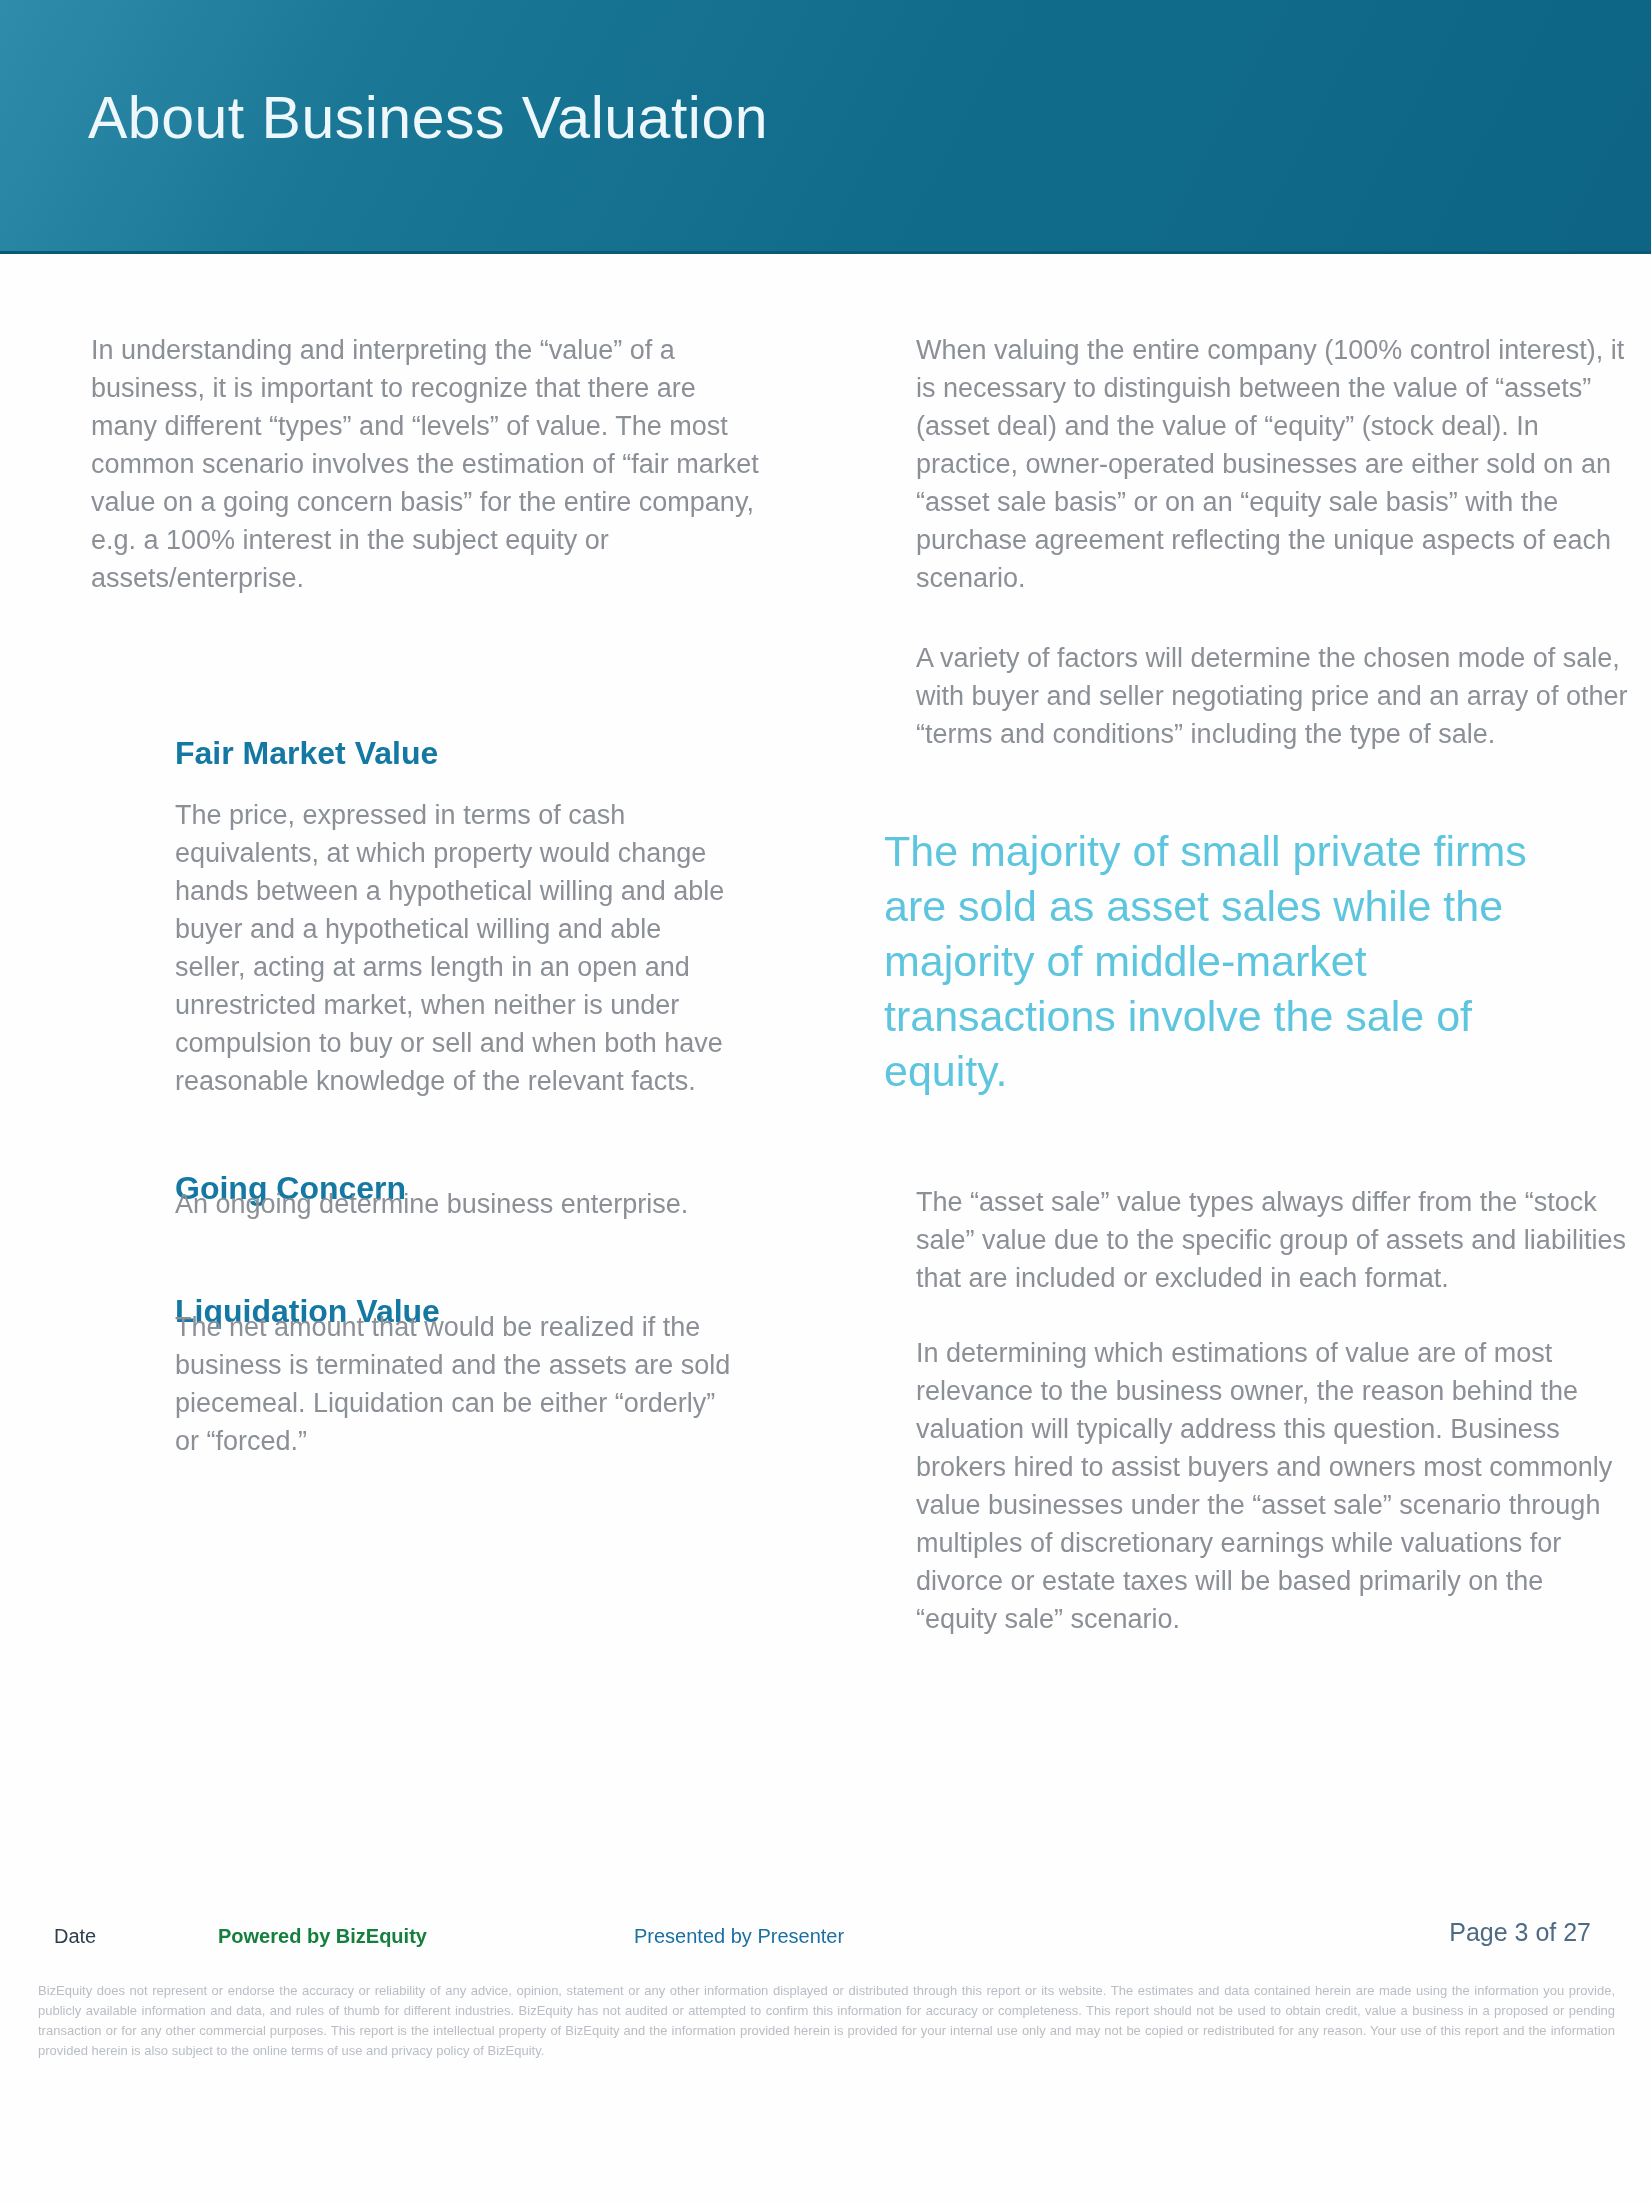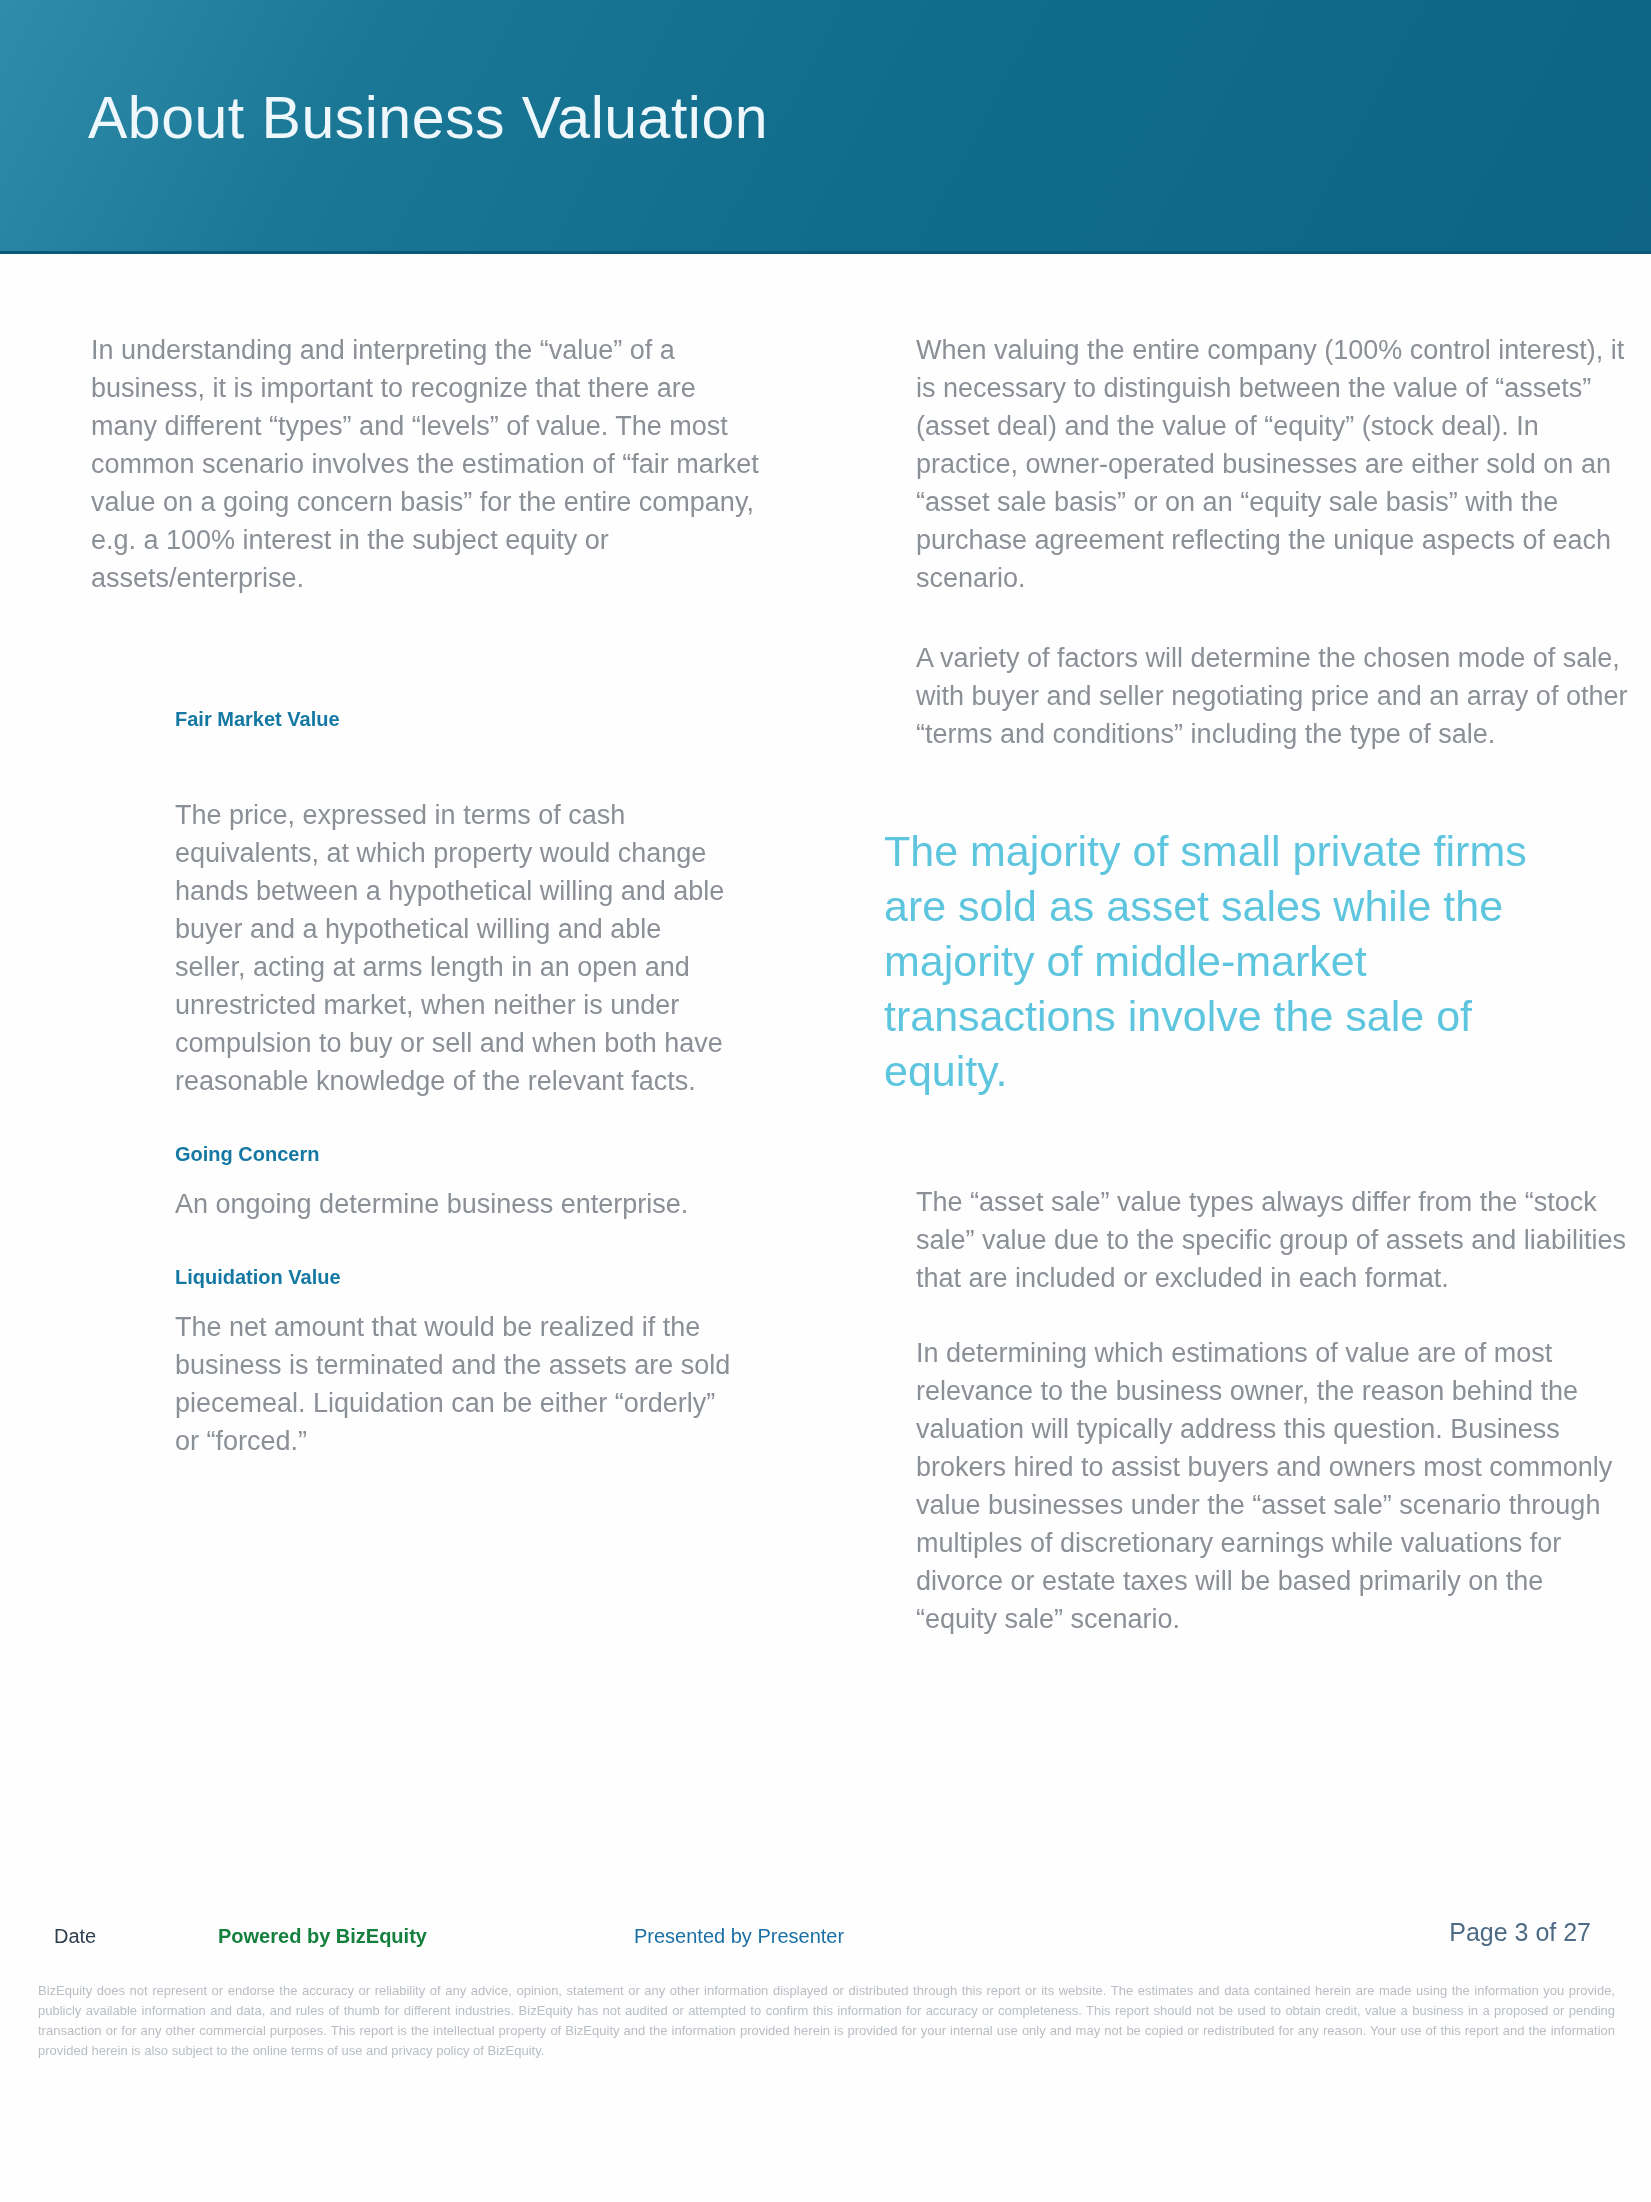--- a/index.html
+++ b/index.html
@@ -21,21 +21,21 @@
     position:absolute;left:88px;top:84px;
     font-size:59px;font-weight:300;letter-spacing:0.5px;
     color:#eef8fc;
   }
   
   .body-text{color:#8b8f96;font-size:27px;line-height:38px;font-weight:300;}
   .col-left{position:absolute;left:91px;width:669px;}
   .indent{left:175px;width:564px;}
   .sec-heading{
     position:absolute;
-    color:#1478a3;font-size:20px;font-weight:bold;line-height:31px;
+    color:#1478a3;font-size:32px;font-weight:bold;line-height:31px;margin-top:34px;
   }
   .sec-sub{
     position:absolute;
     color:#9aa0a6;font-size:25px;font-style:italic;line-height:29px;font-weight:300;
   }
   .col-right{position:absolute;left:916px;width:715px;}
   .pull-quote{
     position:absolute;left:884px;top:824px;width:688px;
     color:#5ec5df;font-size:43px;line-height:55px;font-weight:300;
   }

